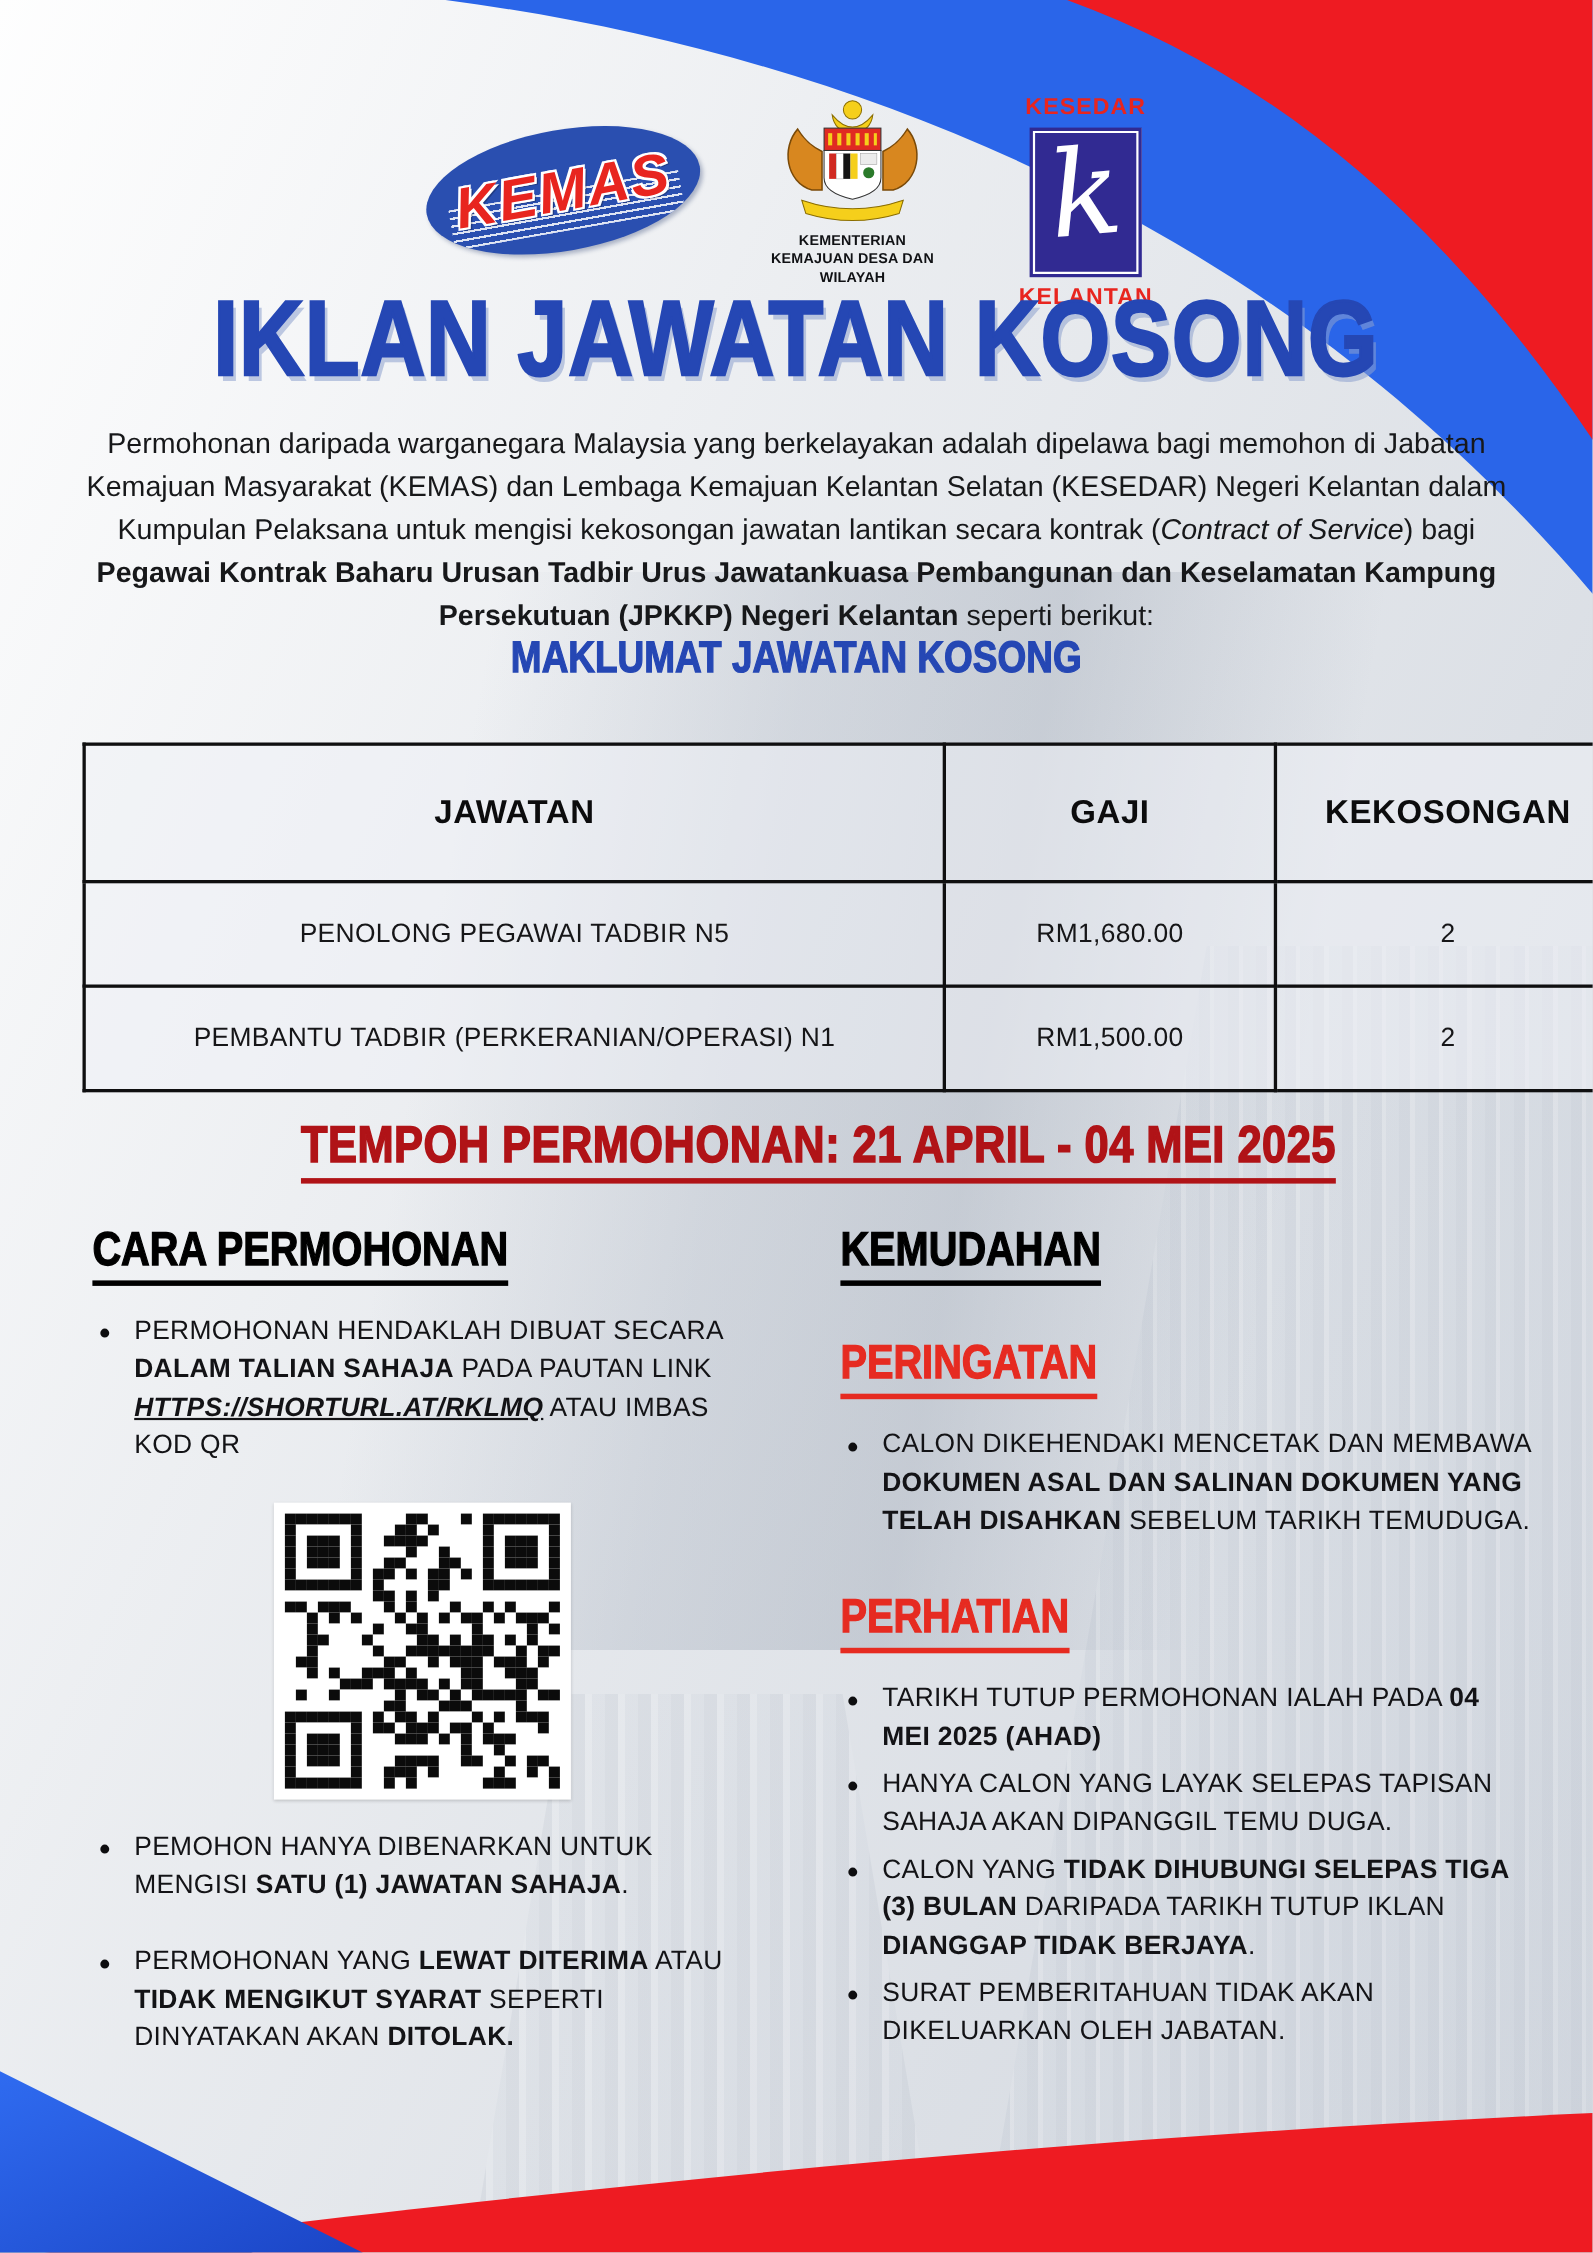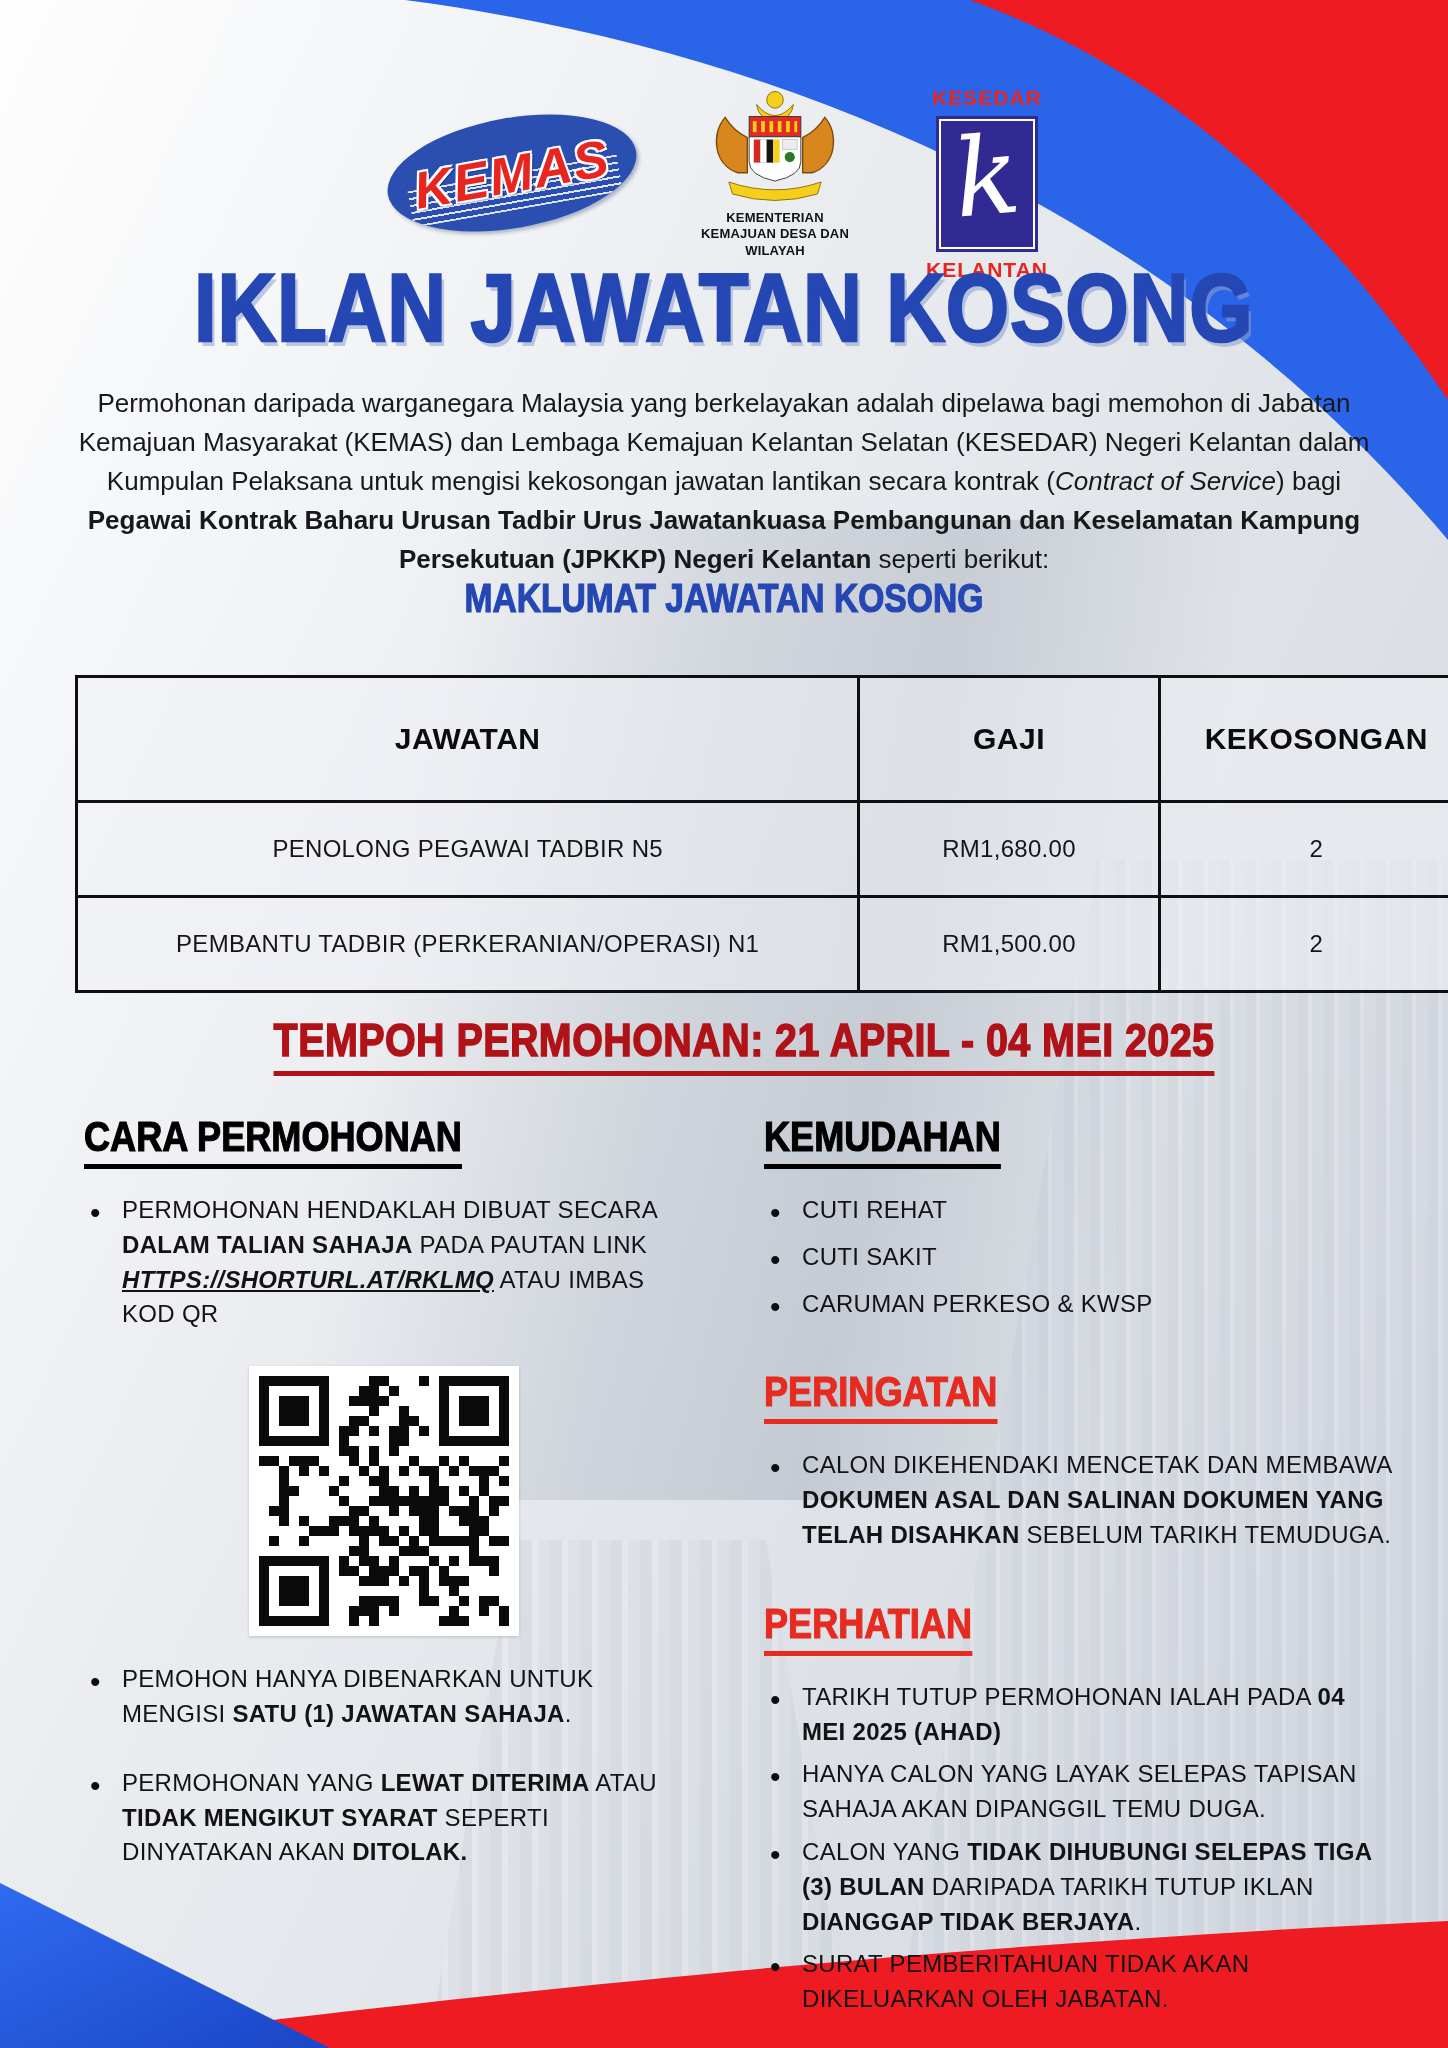--- a/index.html
+++ b/index.html
@@ -843,25 +843,20 @@
         </div>
         <ul class="bullets">
           <li><span>PEMOHON HANYA DIBENARKAN UNTUK MENGISI </span><span class="b">SATU (1) JAWATAN SAHAJA</span><span>.</span></li>
           <li><span>PERMOHONAN YANG </span><span class="b">LEWAT DITERIMA</span><span> ATAU </span><span class="b">TIDAK MENGIKUT SYARAT</span><span> SEPERTI DINYATAKAN AKAN </span><span class="b">DITOLAK.</span></li>
         </ul>
       </div>
 
       <div class="col-right">
         <div>
           <h3 class="colhead"><span class="cond cond-l">KEMUDAHAN</span></h3>
-          <ul class="bullets tight">
-            <li>CUTI REHAT</li>
-            <li>CUTI SAKIT</li>
-            <li>CARUMAN PERKESO &amp; KWSP</li>
-          </ul>
         </div>
 
         <div class="mt-lg">
           <h3 class="colhead red"><span class="cond cond-l">PERINGATAN</span></h3>
           <ul class="bullets snug">
             <li><span>CALON DIKEHENDAKI MENCETAK DAN MEMBAWA </span><span class="b">DOKUMEN ASAL DAN SALINAN DOKUMEN YANG TELAH DISAHKAN</span><span> SEBELUM TARIKH TEMUDUGA.</span></li>
           </ul>
         </div>
 
         <div class="mt-lg">

